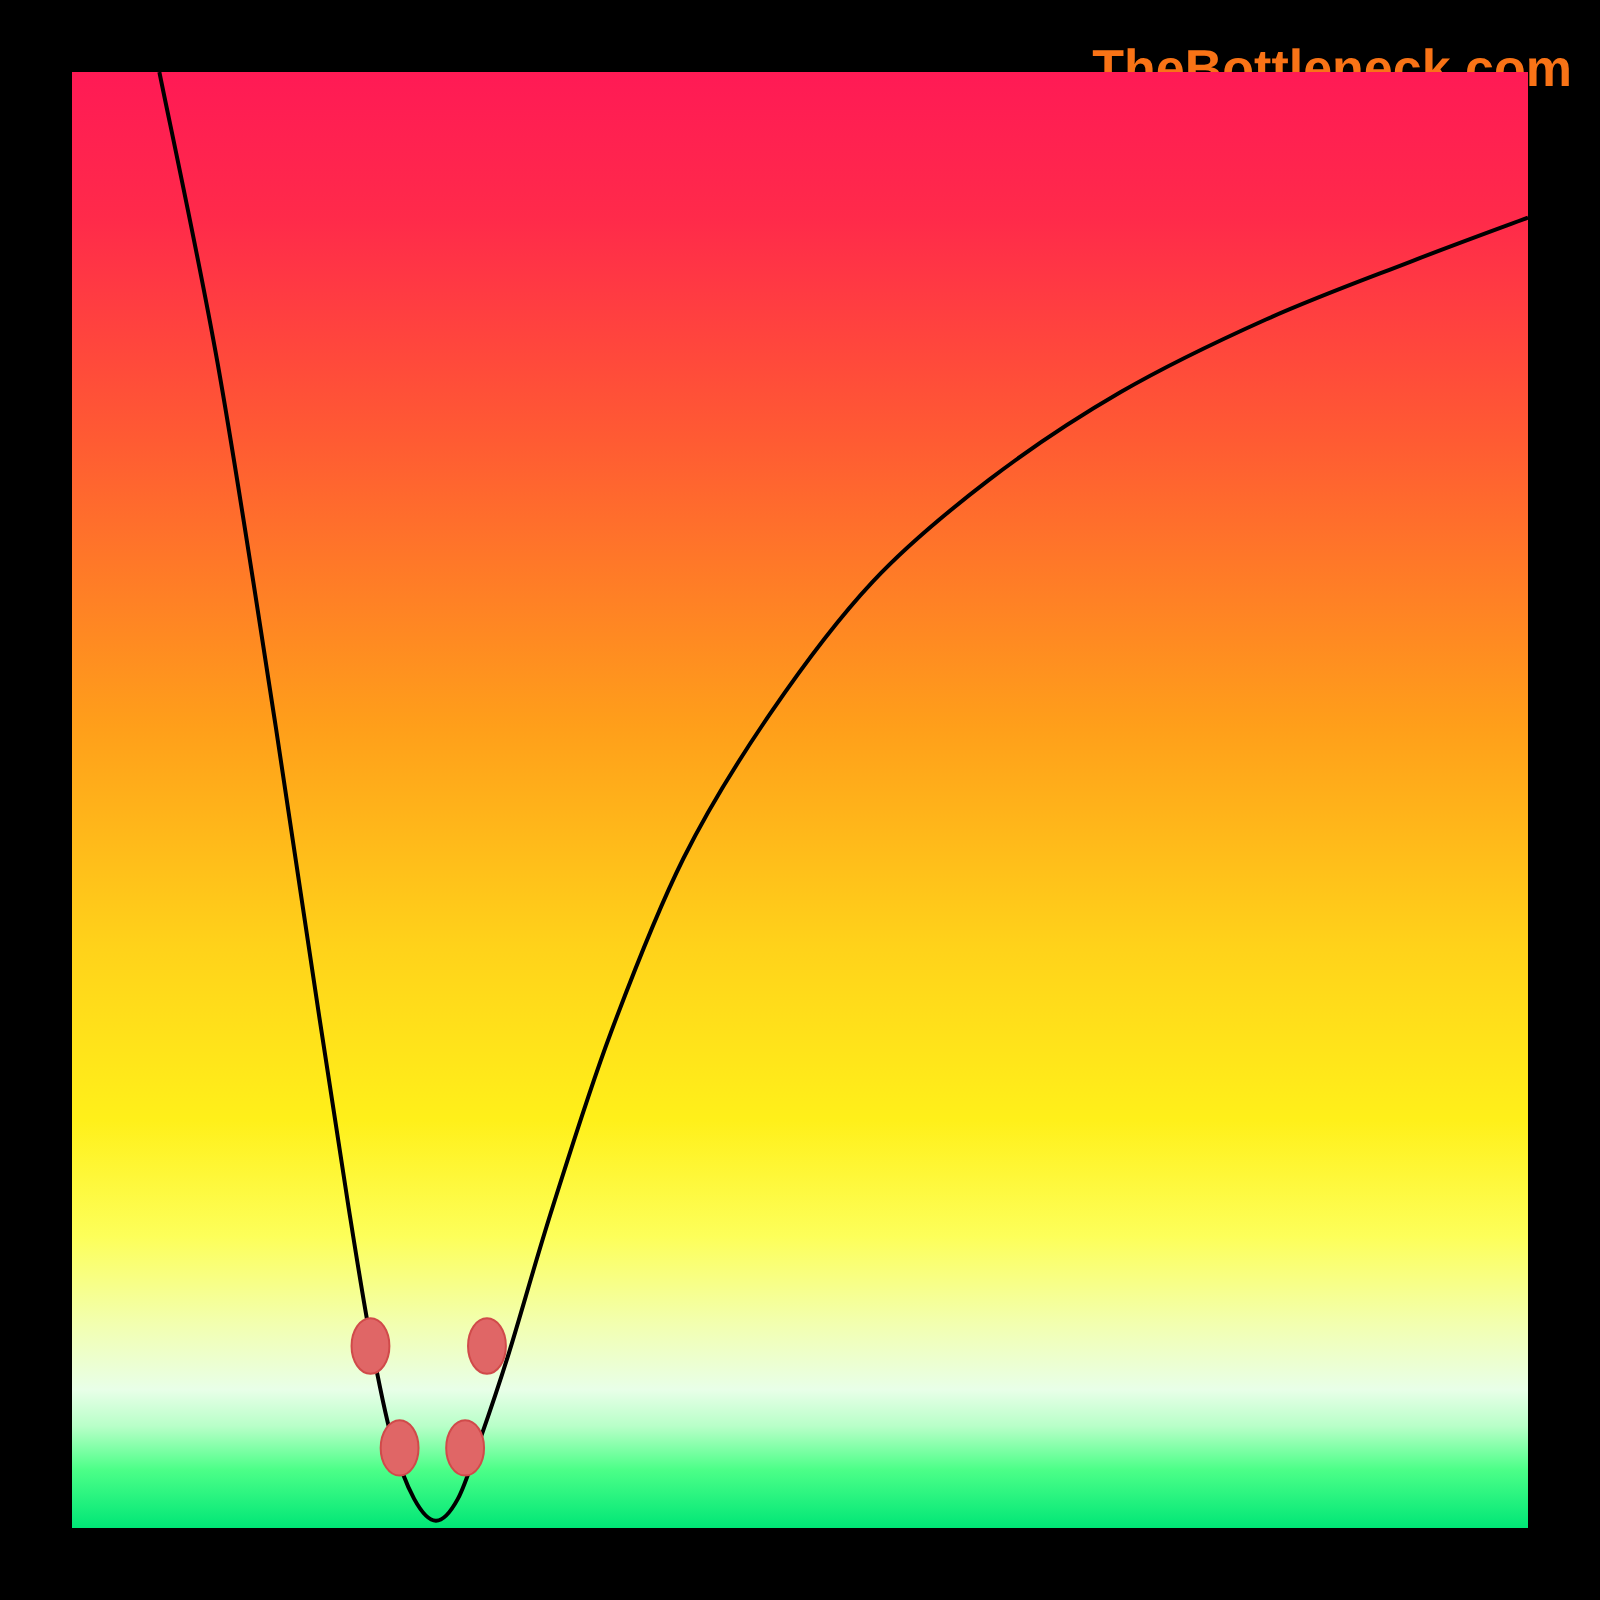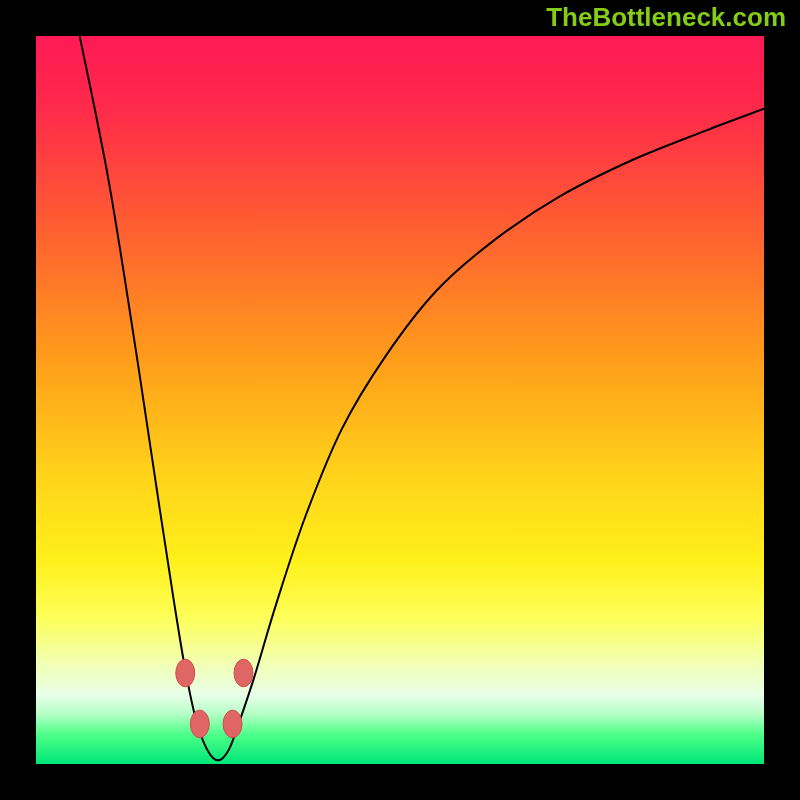--- a/index.html
+++ b/index.html
@@ -21,25 +21,25 @@
   .plot-area {
     position: absolute;
     top: 36px;
     left: 36px;
     width: 728px;
     height: 728px;
     overflow: hidden;
   }
   .watermark {
     position: absolute;
-    top: 2px;
+    top: 19px;
     right: 14px;
     font-size: 26px;
     font-weight: 600;
-    color: #84cc16;
+    color: #f97316;
     letter-spacing: 0px;
   }
 </style>
 </head>
 <body>
 
 <div class="frame">
 
   <div class="watermark">TheBottleneck.com</div>
 

